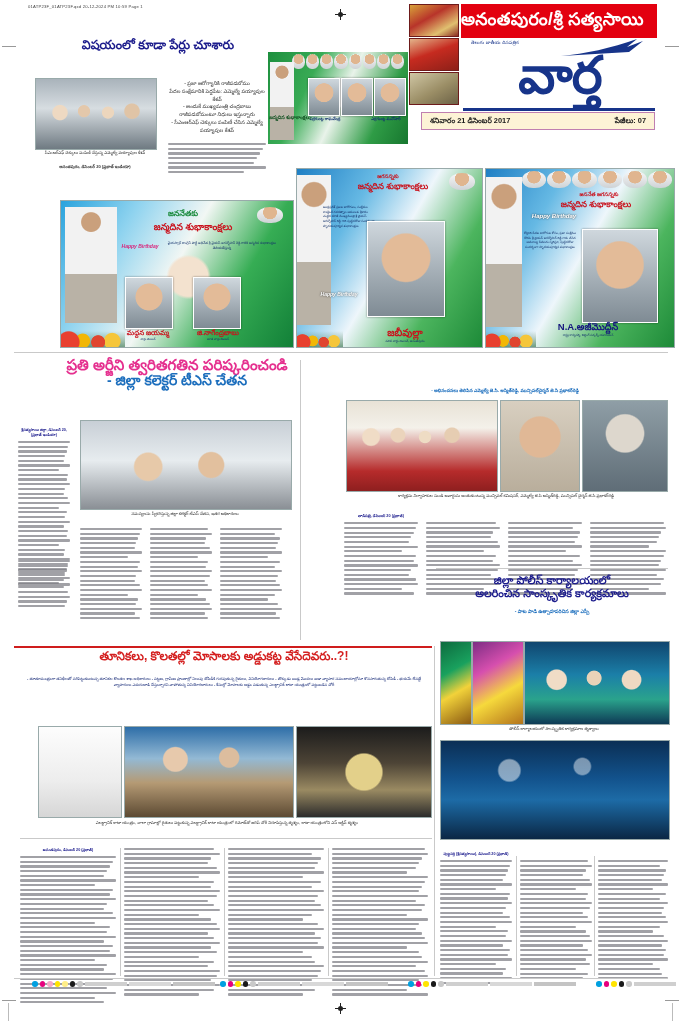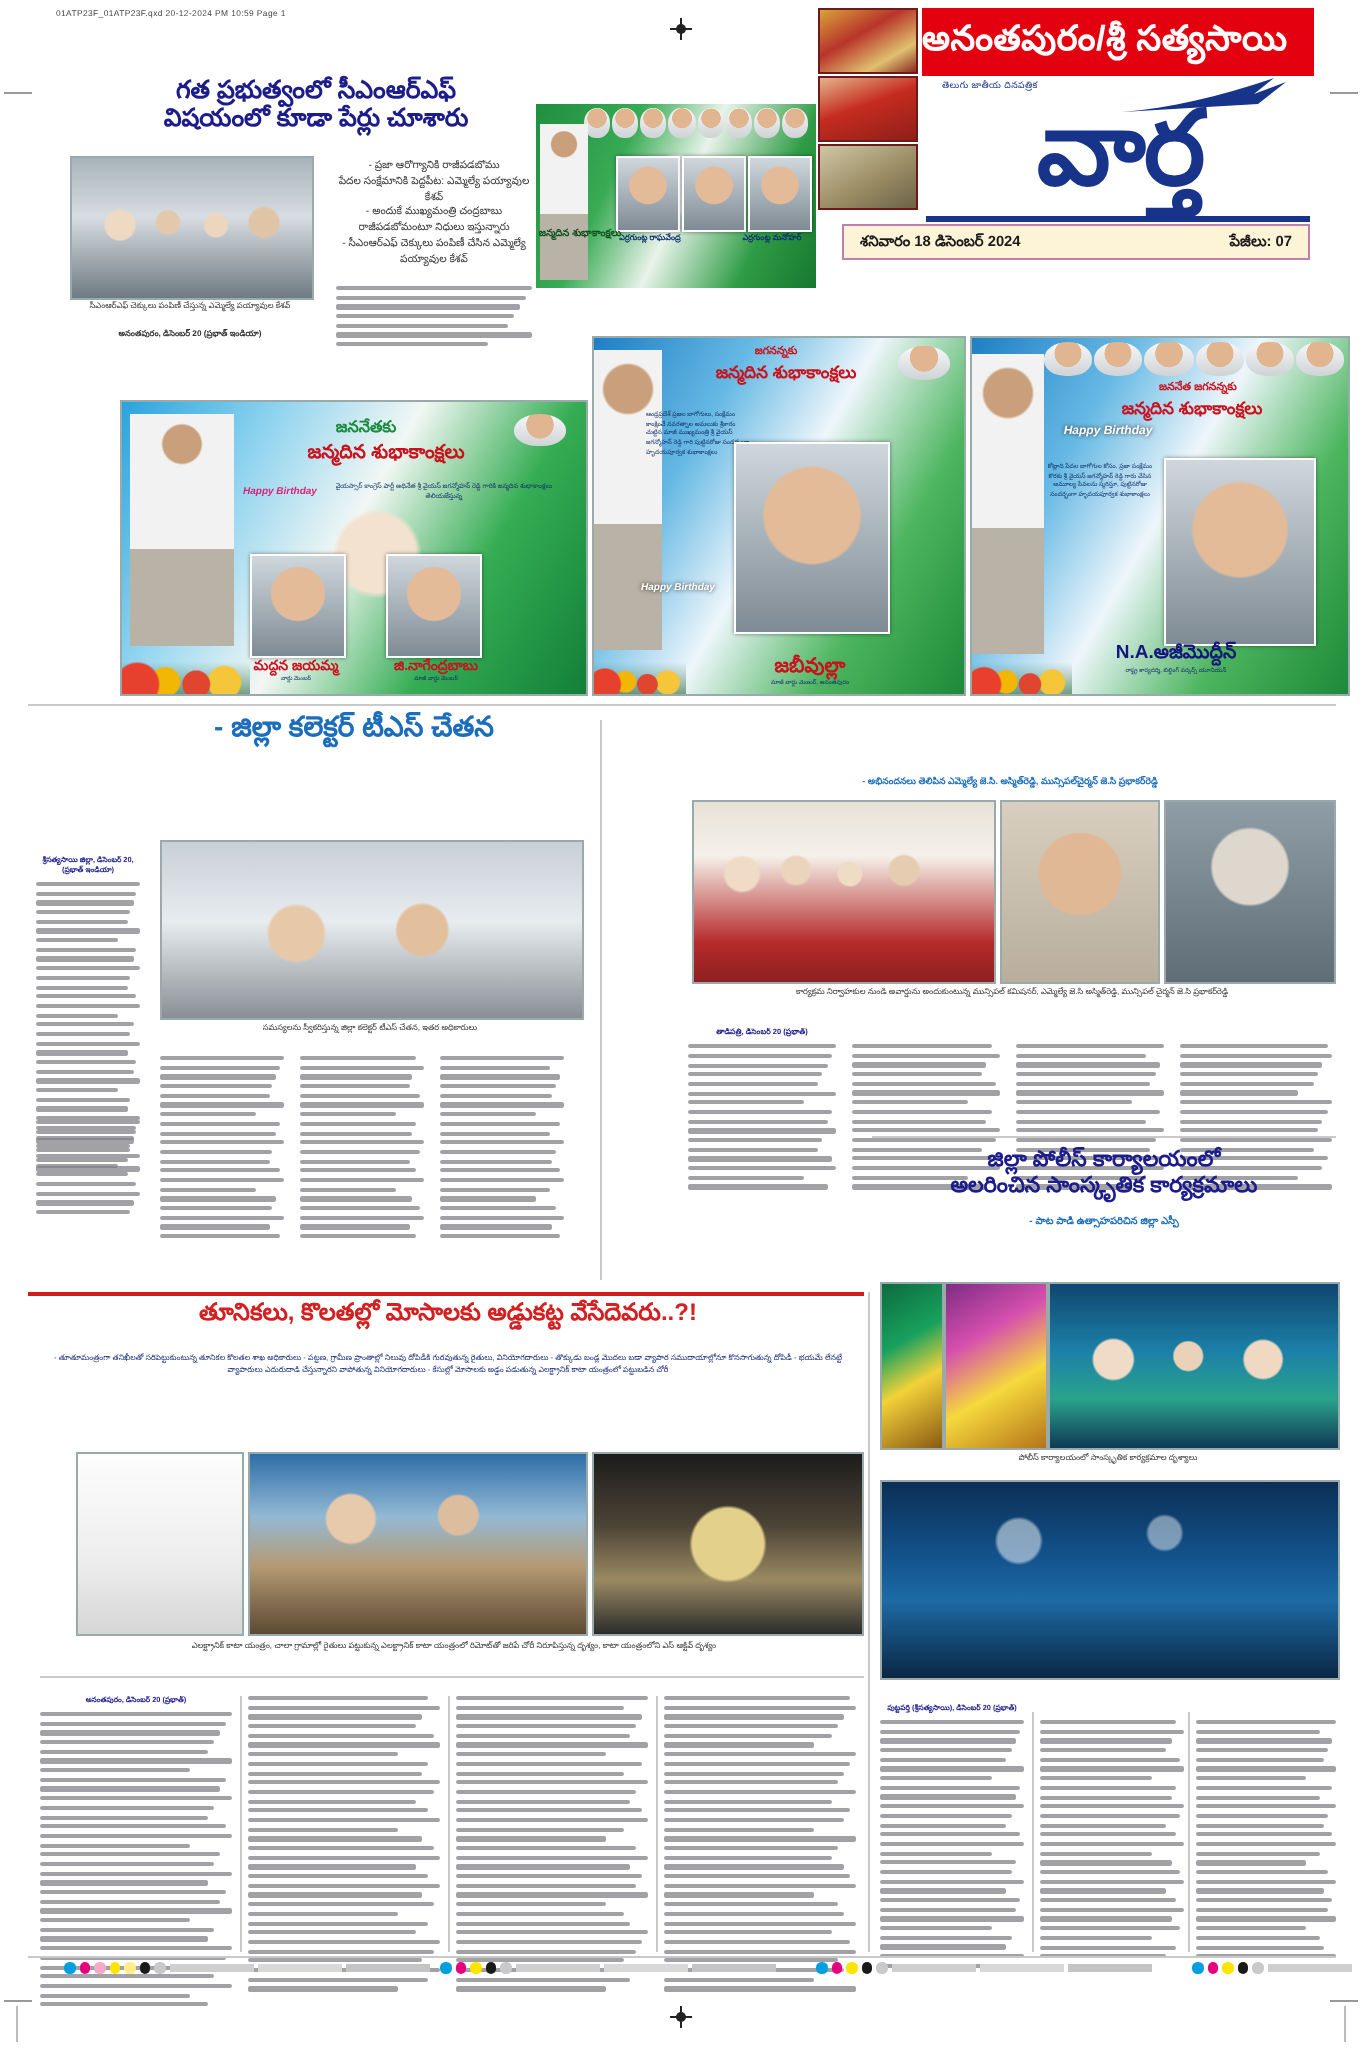--- a/index.html
+++ b/index.html
@@ -154,27 +154,26 @@
     </div>
     <div class="mast-tag">తెలుగు జాతీయ దినపత్రిక</div>
     <svg class="mast-swoosh" viewBox="0 0 86 22">
       <path d="M2 18 C 26 16, 52 10, 78 1 L 68 9 L 84 3 L 70 14 Z" fill="#17348a"></path>
     </svg>
     <div class="mast-logo">
       <span>వార్త</span>
     </div>
     <div class="mast-rule"></div>
     <div class="mast-date">
-      <span>శనివారం  18  డిసెంబర్ 2024</span>
+      <span>శనివారం  21  డిసెంబర్ 2017</span>
       <span>పేజీలు: 07</span>
     </div>
   </div>
 
   <div class="hl" style="left:22px;top:38px;width:272px;">
-    <span class="l1">గత ప్రభుత్వంలో సీఎంఆర్ఎఫ్</span>
     <span class="l1">విషయంలో కూడా పేర్లు చూశారు</span>
   </div>
 
   <div class="photo ph-border pMeet" style="left:35px;top:78px;width:120px;height:70px;"></div>
   <div class="cap" style="position:absolute;left:28px;top:150px;width:134px;">సీఎంఆర్ఎఫ్ చెక్కులు పంపిణీ చేస్తున్న ఎమ్మెల్యే పయ్యావుల కేశవ్</div>
   <div class="cap" style="position:absolute;left:28px;top:164px;width:134px;font-weight:bold;">అనంతపురం, డిసెంబర్ 20 (ప్రభాత్ ఇండియా)</div>
 
   <div class="col" style="left:168px;top:80px;width:98px;">
     <div class="sub">- ప్రజా ఆరోగ్యానికి రాజీపడబోము</div>
     <div class="sub">పేదల సంక్షేమానికి పెద్దపీట: ఎమ్మెల్యే పయ్యావుల కేశవ్</div>
@@ -263,20 +262,21 @@
     <div class="ad-sm" style="left:36px;top:62px;width:56px;font-size:3.1px;text-align:center;color:#15336c;">కోట్లాది పేదల బాగోగుల కోసం, ప్రజా సంక్షేమం కొరకు శ్రీ వైయస్ జగన్మోహన్ రెడ్డి గారు చేసిన అమూల్య సేవలను స్మరిస్తూ, పుట్టినరోజు సందర్భంగా హృదయపూర్వక శుభాకాంక్షలు</div>
     <div class="headshot" style="left:96px;top:60px;width:74px;height:92px;"></div>
     <div class="ad-name" style="left:36px;top:152px;width:132px;font-size:9.5px;color:#15157e;">N.A.అజీమొద్దీన్</div>
     <div class="ad-sm" style="left:36px;top:164px;width:132px;font-size:3px;">రాష్ట్ర కార్యదర్శి, బిల్డింగ్ వర్కర్స్ యూనియన్</div>
     <div class="flowers" style="left:0;bottom:0;width:50px;"></div>
   </div>
 
   <div class="hrule" style="left:14px;top:352px;width:654px;"></div>
 
   <div class="hl" style="left:18px;top:356px;width:318px;">
+    <span class="l1" style="color:#e5308f;font-size:15px;">ప్రతి అర్జీని త్వరితగతిన పరిష్కరించండి</span>
     <span class="l1" style="color:#1c6ebd;font-size:14px;">- జిల్లా కలెక్టర్ టీఎస్ చేతన</span>
   </div>
 
   <div class="col" style="left:18px;top:428px;width:52px;">
     <div class="colhead" style="color:#1a1a8c;font-size:3.7px;">శ్రీసత్యసాయి జిల్లా, డిసెంబర్ 20, (ప్రభాత్ ఇండియా)</div>
     <div class="tline s1"></div>
       <div class="tline s4"></div>
       <div class="tline s2"></div>
     <div class="tline s6"></div>
       <div class="tline s3"></div>

